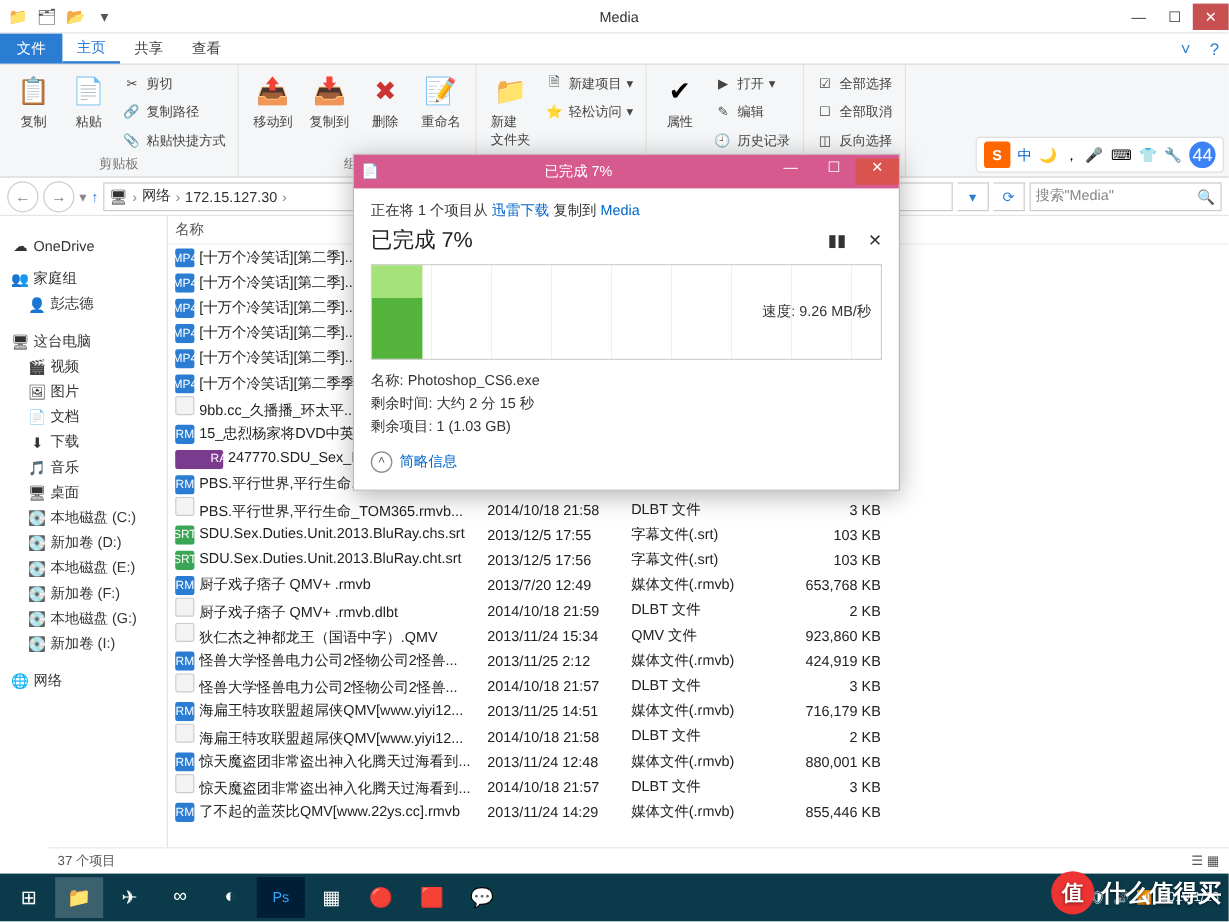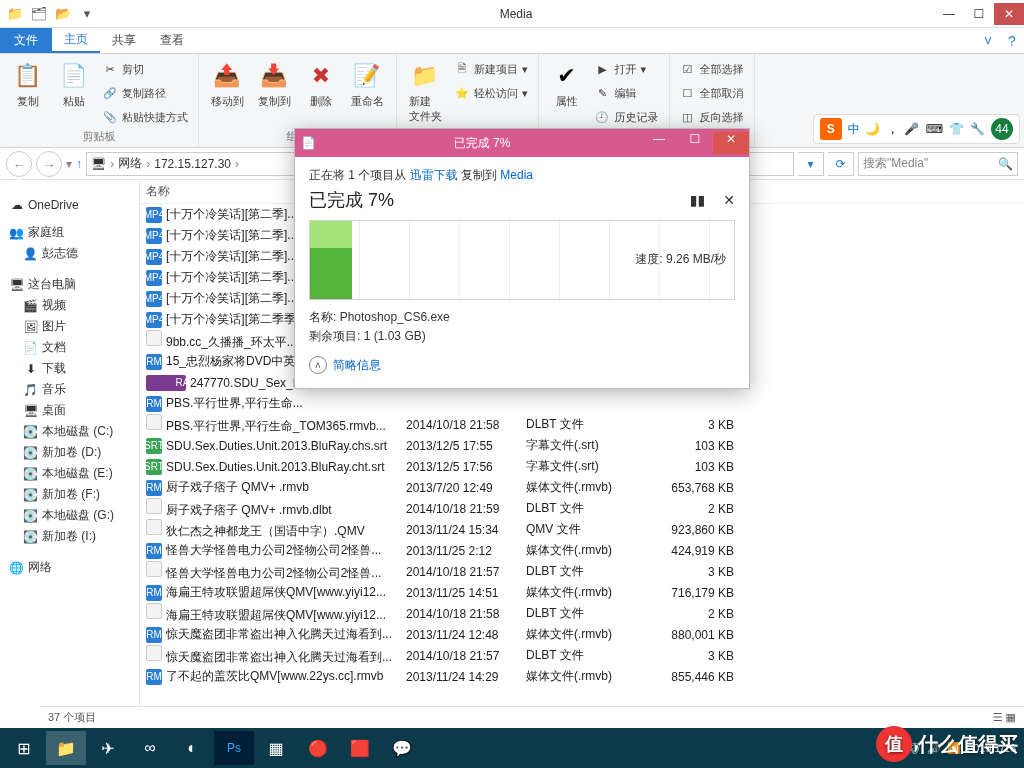--- a/index.html
+++ b/index.html
@@ -235,21 +235,21 @@
 
   <div class="ime-bar">
     <div class="ime-s" style="background:#f60;color:#fff;border-radius:3px;font-weight:bold">S</div>
     <span style="color:#06c">中</span>
     <span>🌙</span>
     <span>，</span>
     <span>🎤</span>
     <span>⌨</span>
     <span>👕</span>
     <span>🔧</span>
-    <div class="ime-s" style="background:#15803d;color:#fff;border-radius:50%;font-size:12px">44</div>
+    <div class="ime-s" style="background:#3b82f6;color:#fff;border-radius:50%;font-size:15px">44</div>
   </div>
 </div>
 
 <div class="navrow">
   <div class="nav-btn">←</div>
   <div class="nav-btn">→</div>
   <div style="color:#888">▾</div>
   <div style="color:#2b7cd3">↑</div>
   <div class="addr">
     <span>🖥</span>
@@ -514,20 +514,21 @@
           <span>▮▮</span>
           <span>✕</span>
         </span>
     </div>
     <div class="graph">
       <div class="bar"></div>
       <div class="spd"><span>速度:</span> <span>9.26 MB/秒</span></div>
     </div>
     <div class="details">
       <div><span>名称:</span> <span>Photoshop_CS6.exe</span></div>
+      <div><span>剩余时间:</span> <span>大约 2 分 15 秒</span></div>
       <div><span>剩余项目:</span> <span>1 (1.03 GB)</span></div>
     </div>
     <div class="less">
         <span class="circ">˄</span>
         <span>简略信息</span>
       </div>
   </div>
 </div>
 
 <div class="taskbar">

